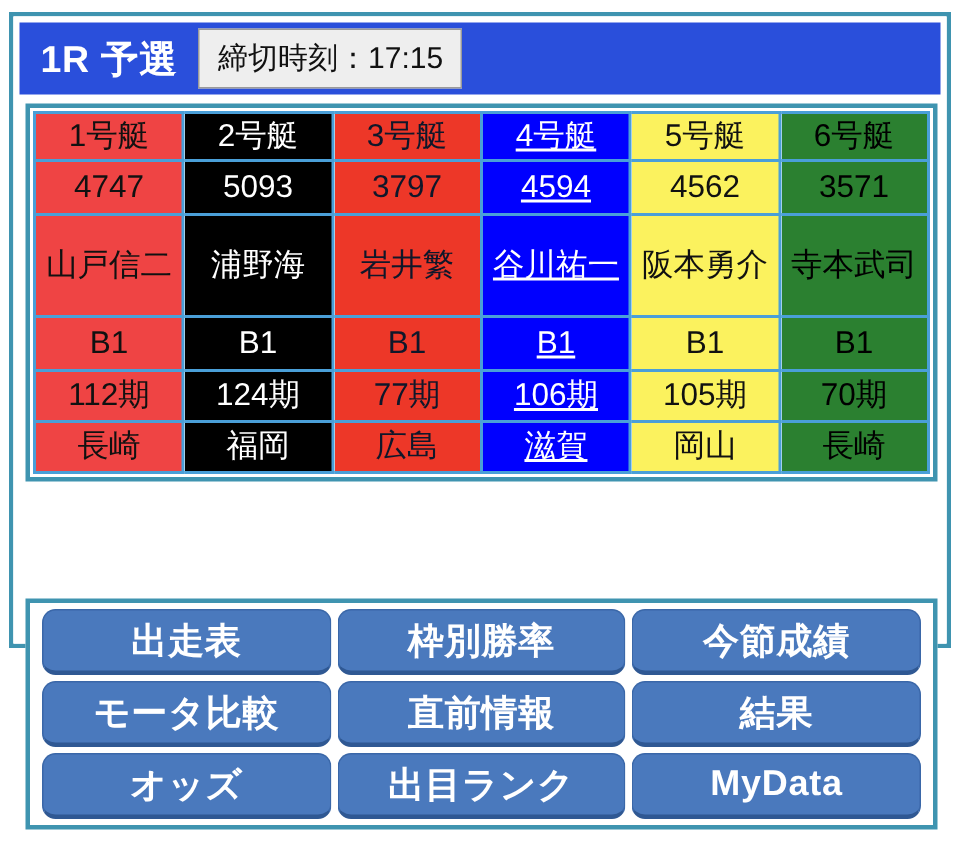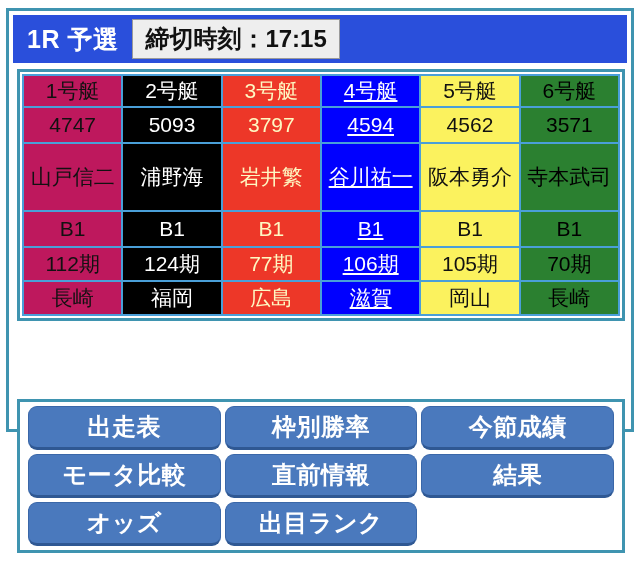--- a/index.html
+++ b/index.html
@@ -60,22 +60,22 @@
     font-weight: bold;
     padding-left: 14px;
     padding-right: 14px;
     letter-spacing: 0.5px;
     white-space: nowrap;
   }
   .deadline-box {
     background: #eeeeee;
     border: 1px solid #9a9a9a;
     color: #111111;
-    font-size: 24px;
-    font-weight: bold;
+    font-size: 20px;
+    font-weight: normal;
     padding: 6px 12px 7px 12px;
     white-space: nowrap;
     line-height: 1;
     height: 40px;
     box-sizing: border-box;
     display: flex;
     align-items: center;
   }
 
   
@@ -106,23 +106,23 @@
     overflow: hidden;
   }
   .r-lane   td { height: 30px; font-size: 20px; }
   .r-reg    td { height: 34px; font-size: 23px; }
   .r-name   td { height: 66px; font-size: 22px; }
   .r-grade  td { height: 34px; font-size: 22px; }
   .r-period td { height: 32px; font-size: 21px; }
   .r-branch td { height: 32px; font-size: 21px; }
 
   
-  .c1 { background:#be185d; color:#111111; }
+  .c1 { background:#ef4444; color:#111111; }
   .c2 { background:#000000; color:#ffffff; }
-  .c3 { background:#ed3728; color:#fef9c3; }
+  .c3 { background:#ed3728; color:#0f172a; }
   .c4 { background:#0000ff; color:#ffffff;text-decoration:underline; }
   .c5 { background:#fbf25e; color:#111111; }
   .c6 { background:#2b8030; color:#000000; }
 
   
   .buttons-block {
     position: absolute;
     left: 6px;
     top: 386px;
     width: 608px;
@@ -227,18 +227,19 @@
       <div class="buttons-block">
         <div class="btn-grid">
           <div class="nav-btn">出走表</div>
           <div class="nav-btn">枠別勝率</div>
           <div class="nav-btn">今節成績</div>
           <div class="nav-btn">モータ比較</div>
           <div class="nav-btn">直前情報</div>
           <div class="nav-btn">結果</div>
           <div class="nav-btn">オッズ</div>
           <div class="nav-btn">出目ランク</div>
+          <div class="nav-btn">MyData</div>
         </div>
       </div>
 
     </div>
   </div>
 </div>
 
 </body></html>

